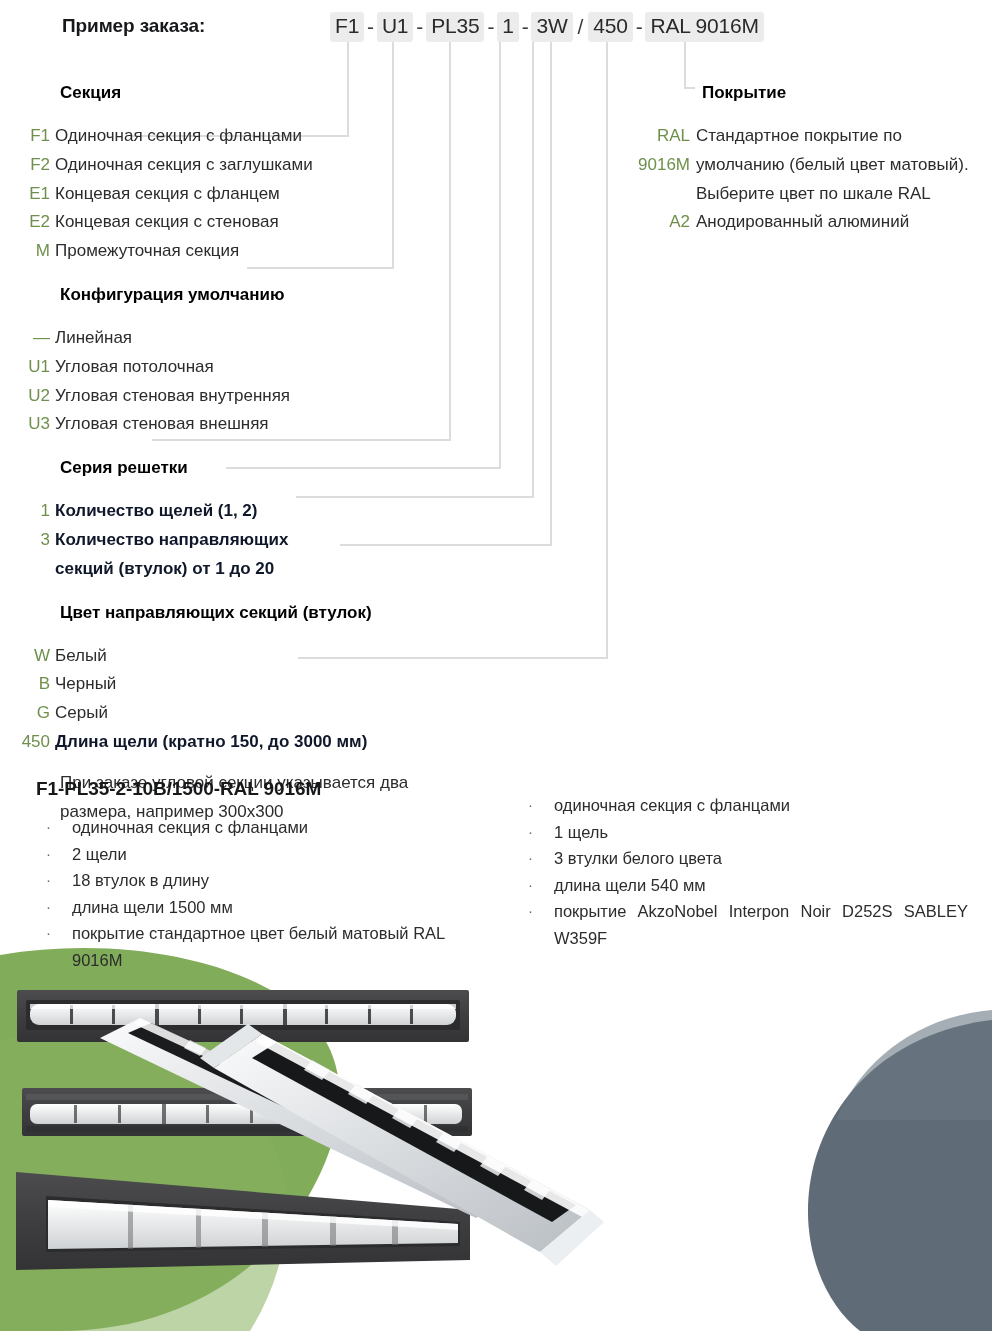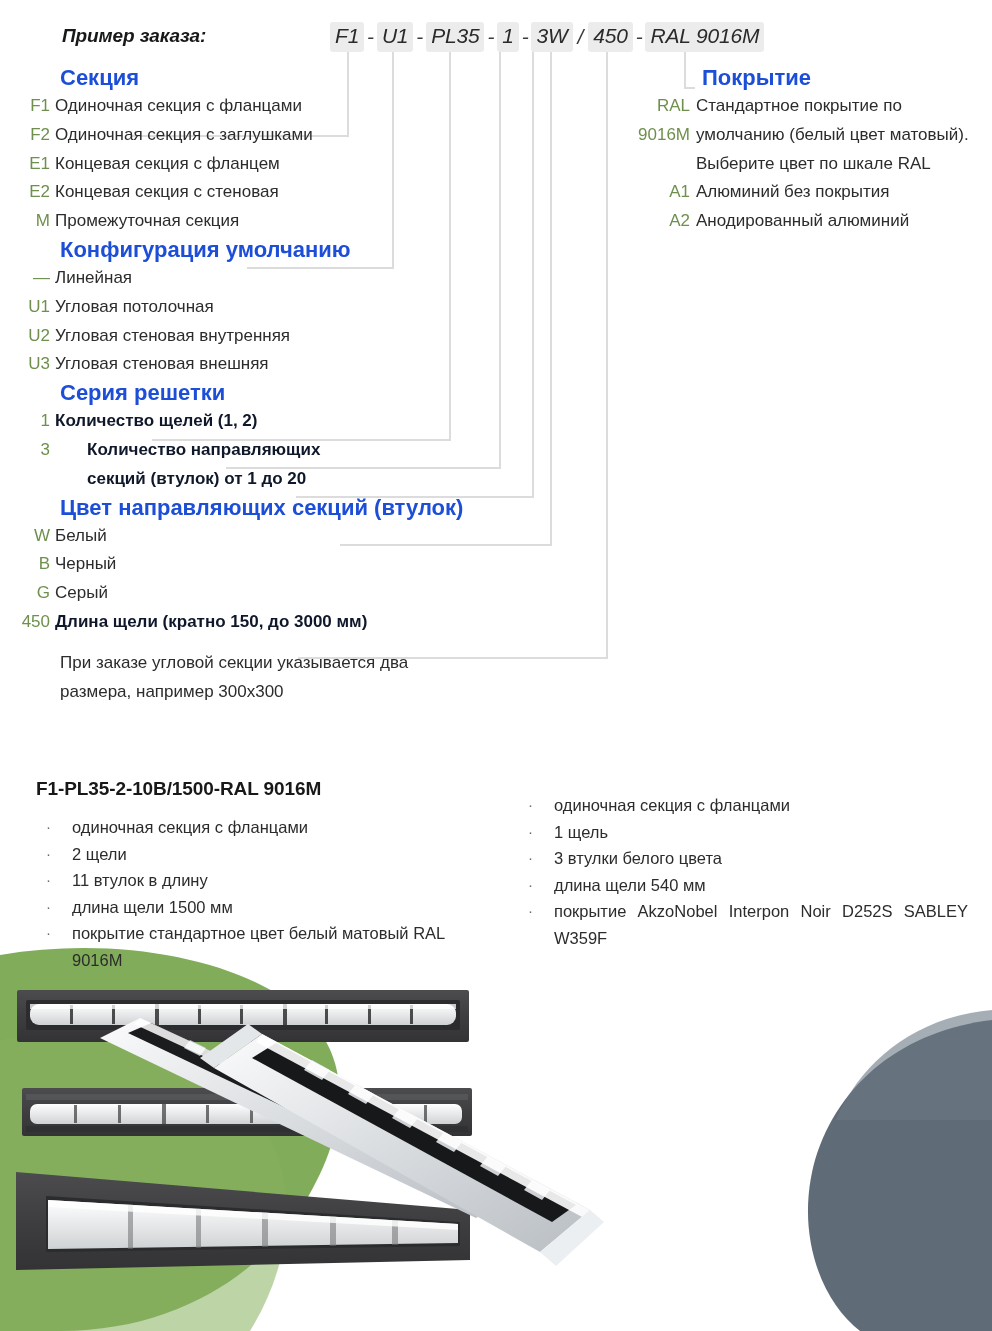--- a/index.html
+++ b/index.html
@@ -9,21 +9,21 @@
     font-family: "Liberation Sans", "DejaVu Sans", sans-serif;
     color: #1d1d1d;
     overflow: hidden;
   }
   #page { position: relative; width: 992px; height: 1331px; overflow: hidden; }
 
   
   .bg-layer { position: absolute; inset: 0; overflow: hidden; z-index: 0; pointer-events: none; }
 
   
-  .order-head { position: absolute; left: 0; top: 16px; width: 992px; height: 46px; z-index: 4; font-style: italic; }
+  .order-head { position: absolute; left: 0; top: 6px; width: 992px; height: 46px; z-index: 4; }
   .order-title {
     position: absolute; left: 62px; top: 9px;
     font-size: 19px; font-weight: 700; letter-spacing: -.1px; color: #17181a;
     white-space: nowrap;
   }
   .code-strip {
     position: absolute; left: 330px; top: 6px;
     display: flex; align-items: center; height: 30px;
     font-size: 21px; color: #2a2a2a; white-space: nowrap; letter-spacing: -.2px;
   }
@@ -32,22 +32,22 @@
   .sep.slash { padding: 0 5px; }
 
   
   .lines { position: absolute; inset: 0; z-index: 1; }
 
   
   .spec-left { position: absolute; left: 0; top: 64px; width: 470px; z-index: 3; }
   .spec-right { position: absolute; left: 618px; top: 64px; width: 374px; z-index: 3; }
 
   .grp-title {
-    font-size: 22px; font-weight: 700; color: #1d4ed8;
-    margin: 0; white-space: nowrap; line-height: 28px;
+    font-size: 17px; font-weight: 700; color: #000000;
+    margin: 15px; white-space: nowrap; line-height: 28px;
   }
   .row { display: flex; align-items: flex-start; line-height: 28.8px; }
   .row .code {
     color: #6f904c; font-size: 17px; font-weight: 400;
     text-align: right; flex: 0 0 auto; white-space: nowrap;
   }
   .row .desc { font-size: 17px; color: #2c2c2c; font-weight: 400; }
   .row.bold .desc { font-weight: 700; color: #0f172a; }
   .note { font-size: 17px; color: #2c2c2c; line-height: 28.8px; }
 
@@ -187,21 +187,21 @@
 
     <div class="grp-title">Серия решетки</div>
 
     <div class="row bold">
       <span class="code">1</span>
       <span class="desc">Количество щелей (1, 2)</span>
     </div>
 
     <div class="row bold">
       <span class="code">3</span>
-      <span class="desc" style="max-width:290px;margin-left:32px;">Количество направляющих секций (втулок) от 1 до 20</span>
+      <span class="desc" style="max-width:290px;">Количество направляющих секций (втулок) от 1 до 20</span>
     </div>
 
     <div class="grp-title">Цвет направляющих секций (втулок)</div>
 
     <div id="color-rows">
         <div class="row">
           <span class="code">W</span>
           <span class="desc">Белый</span>
         </div>
         <div class="row">
@@ -223,45 +223,41 @@
   </div>
 
   <div class="spec-right">
     <div class="grp-title">Покрытие</div>
     <div id="coating-rows">
         <div class="row">
           <span class="code" style="white-space: normal; line-height: 28.8px;">RAL 9016M</span>
           <span class="desc">Стандартное покрытие по умолчанию (белый цвет матовый). Выберите цвет по шкале RAL</span>
         </div>
         <div class="row">
-          <span class="code">A1</span>
-          <span class="desc">Алюминий без покрытия</span>
-        </div>
-        <div class="row">
           <span class="code">A2</span>
           <span class="desc">Анодированный алюминий</span>
         </div>
       </div>
   </div>
 
   <div class="examples">
     <div class="ex ex-a">
       <h3>F1-PL35-2-10B/1500-RAL 9016M</h3>
       <ul id="ex-a-list">
           <li>
             <span class="bul">·</span>
             <span class="txt">одиночная секция с фланцами</span>
           </li>
           <li>
             <span class="bul">·</span>
             <span class="txt">2 щели</span>
           </li>
           <li>
             <span class="bul">·</span>
-            <span class="txt">11 втулок в длину</span>
+            <span class="txt">18 втулок в длину</span>
           </li>
           <li>
             <span class="bul">·</span>
             <span class="txt">длина щели 1500 мм</span>
           </li>
           <li>
             <span class="bul">·</span>
             <span class="txt">покрытие стандартное цвет белый матовый RAL 9016M</span>
           </li>
         </ul>

